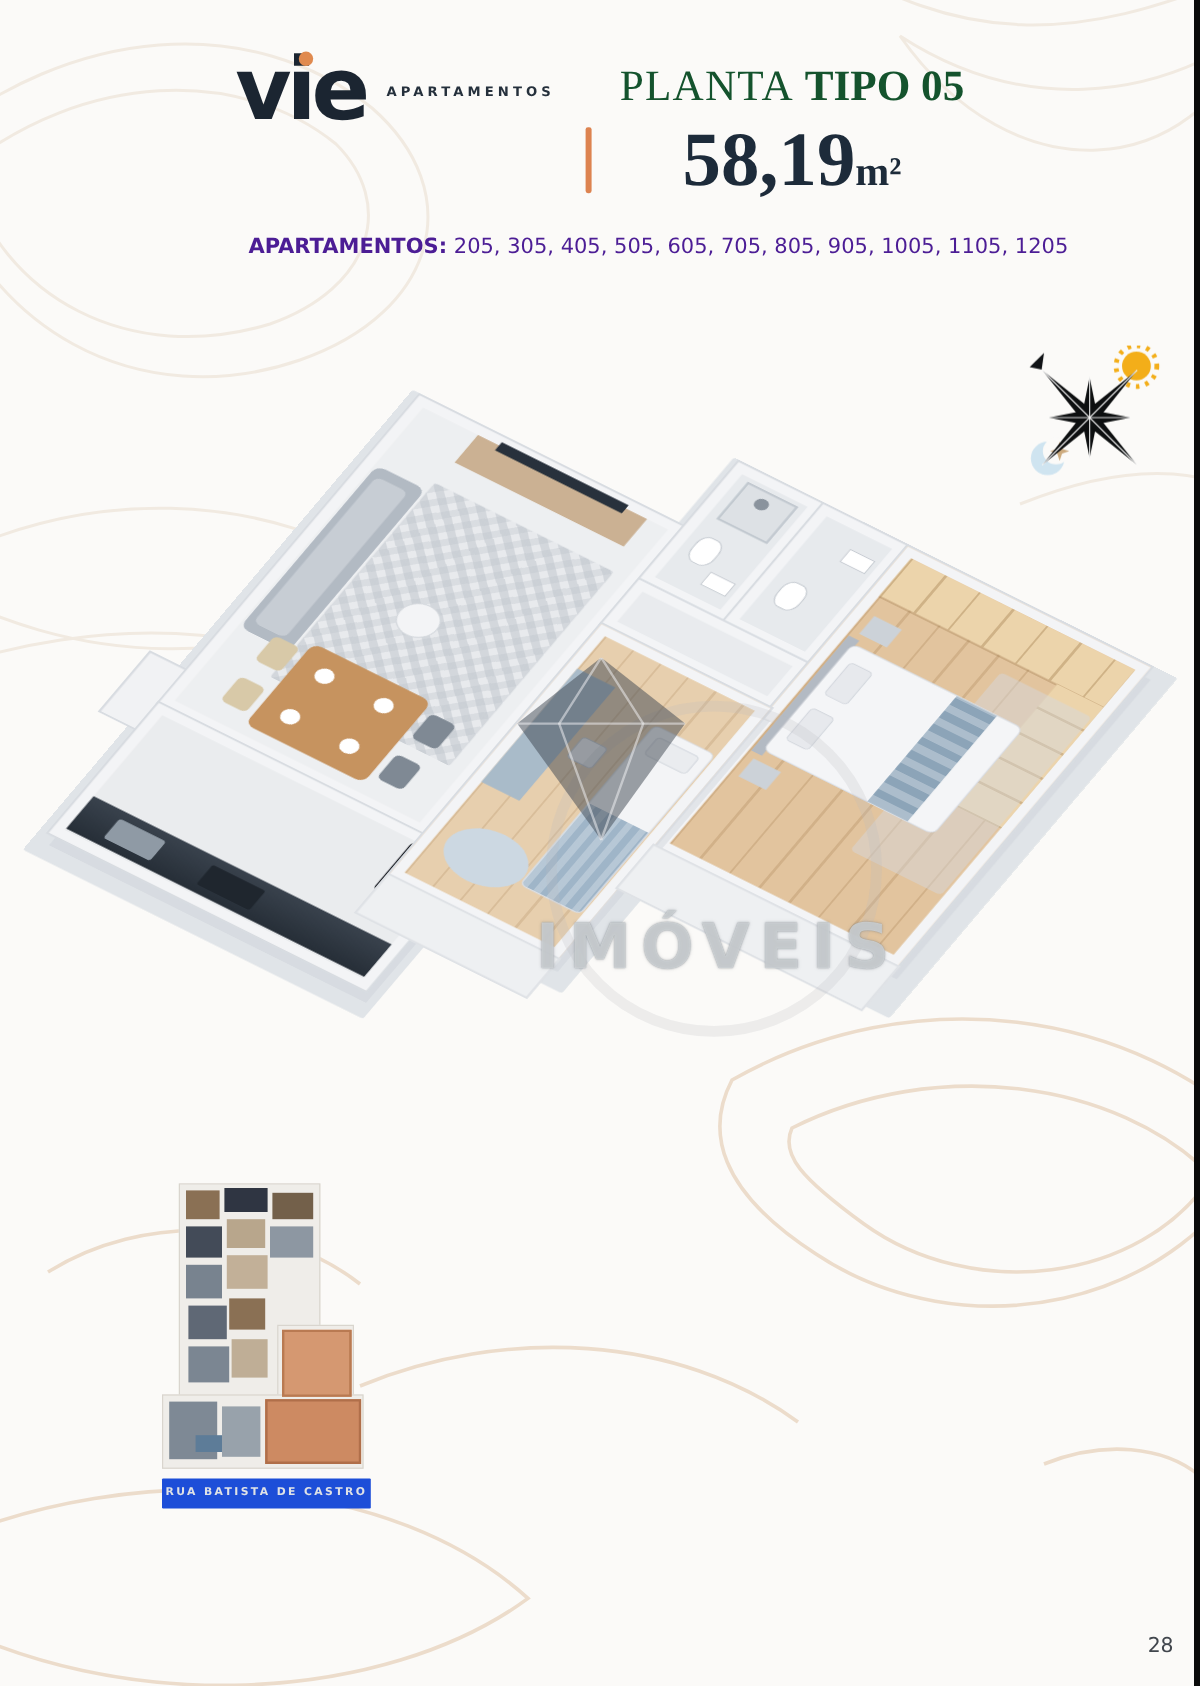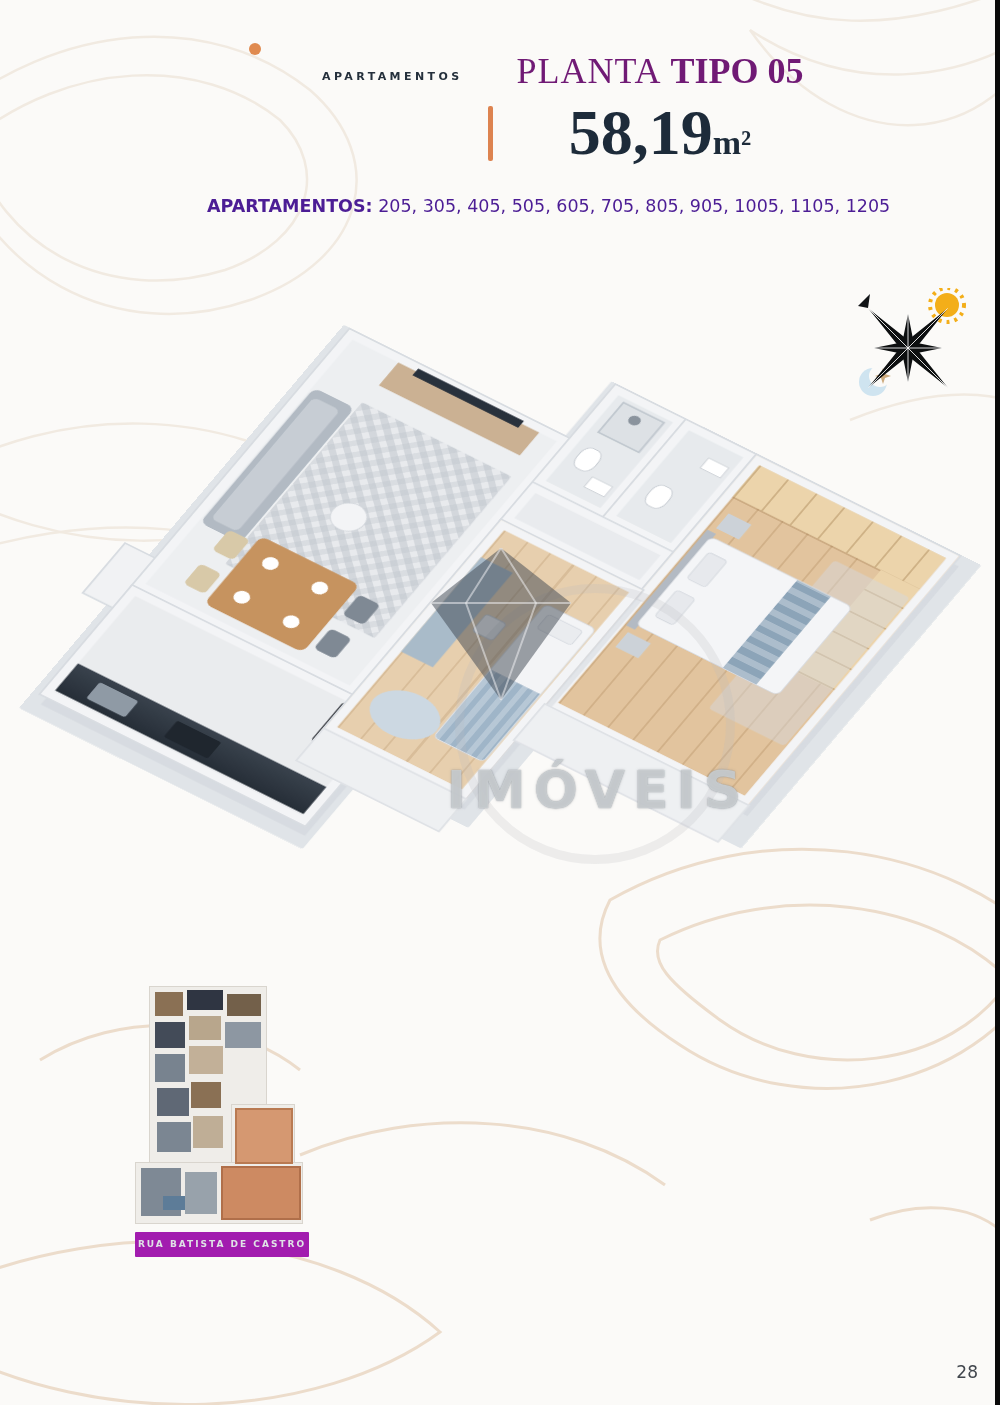--- a/index.html
+++ b/index.html
@@ -12,21 +12,21 @@
 
   
   .logo { position:absolute; left:196px; top:44px; z-index:10; color:#1b2531; }
   .logo-line1 { position:relative; font-size:72px; font-weight:bold; letter-spacing:-4px; line-height:0.85; }
   .logo-dot { position:absolute; left:53px; top:-1px; width:12px; height:12px; border-radius:50%; background:#e08a4f; }
   .logo-sub { position:absolute; left:126px; top:28px; font-size:11px; font-weight:bold; letter-spacing:3.4px; color:#25303c; }
   .logo-line2 { margin-left:40px; margin-top:-14px; font-size:72px; font-weight:bold; letter-spacing:-4px; line-height:0.9; }
 
   .title-block { position:absolute; left:480px; top:50px; width:360px; text-align:center; z-index:10; }
   .accent-bar { position:absolute; left:8px; top:56px; width:5px; height:55px; background:#dd8350; border-radius:2px; }
-  .title-line { font-family:"Liberation Serif", serif; font-size:36px; color:#701a75; }
+  .title-line { font-family:"Liberation Serif", serif; font-size:36px; color:#14532d; }
   .t-reg { font-weight:400; letter-spacing:1px; }
   .t-bold { font-weight:700; }
   .area-line { margin-top:4px; font-family:"Liberation Serif", serif; font-weight:700; color:#1d2b3a; }
   .area-num { font-size:64px; }
   .area-unit { font-size:34px; }
 
   .apartments { position:absolute; left:207px; top:196px; font-size:17.5px; color:#4c1d95; z-index:10; }
   .ap-label { font-weight:bold; }
 
   
@@ -43,21 +43,21 @@
   
   .watermark { position:absolute; left:393px; top:548px; width:410px; height:305px; z-index:8; pointer-events:none; }
   .wm-circle { position:absolute; left:62px; top:36px; width:280px; height:280px; border:9px solid rgba(185,188,193,.22); border-radius:50%; }
   .wm-text { position:absolute; left:0; top:212px; width:100%; text-align:center; font-size:52px; font-weight:bold;
              letter-spacing:8px; color:rgba(238,240,242,.62); text-shadow:0 0 1px rgba(118,124,131,.85), 0 0 3px rgba(118,124,131,.35); }
 
   
   .keyplan { position:absolute; left:133px; top:986px; width:180px; height:274px; z-index:10; }
   .kp-base { position:absolute; background:#efede9; border:1px solid #d9d5ce; }
   .kc { position:absolute; }
-  .street-bar { position:absolute; left:2px; top:246px; width:174px; height:25px; background:#a21caf; border-radius:1px; }
+  .street-bar { position:absolute; left:2px; top:246px; width:174px; height:25px; background:#1d4ed8; border-radius:1px; }
   .street-bar span { display:block; text-align:center; line-height:25px; font-size:9px; letter-spacing:2px; color:#dfe2e6; font-weight:bold; }
 
   
   footer { position:absolute; left:0; right:0; top:1264px; text-align:center; z-index:10; }
   .realz { font-size:11.5px; letter-spacing:2.6px; color:#4a5059; font-weight:bold; }
   .brand { margin-top:0px; font-size:62px; font-weight:bold; letter-spacing:-2px; color:#151c26; line-height:1.0; }
   .pagenum { position:absolute; right:22px; top:1362px; font-size:17px; color:#41464d; z-index:10; }
   .edge-strip { position:absolute; right:0; top:0; width:5px; height:1405px; background:#0a0a0a; z-index:50; }
 </style>
 </head>
@@ -80,20 +80,21 @@
       <path d="M 660 940 C 780 880 930 900 1010 980 C 950 1070 810 1085 720 1020 C 668 982 650 962 660 940 Z"></path>
       <path d="M -60 1290 C 120 1210 330 1232 440 1332 C 320 1420 100 1432 -60 1345 Z"></path>
       <path d="M 300 1155 C 420 1105 565 1112 665 1185"></path>
       <path d="M 40 1060 C 120 1010 230 1015 300 1070"></path>
       <path d="M 870 1220 C 920 1200 970 1205 1000 1230"></path>
     </g>
   </svg>
 
   <div class="logo">
     <div class="logo-line1">
+      <span>vie</span>
       <span class="logo-dot"></span>
       <span class="logo-sub">APARTAMENTOS</span>
     </div>
   </div>
 
   <div class="title-block">
     <div class="accent-bar"></div>
     <div class="title-line">
       <span class="t-reg">PLANTA</span>
       <span class="t-bold">TIPO 05</span>

